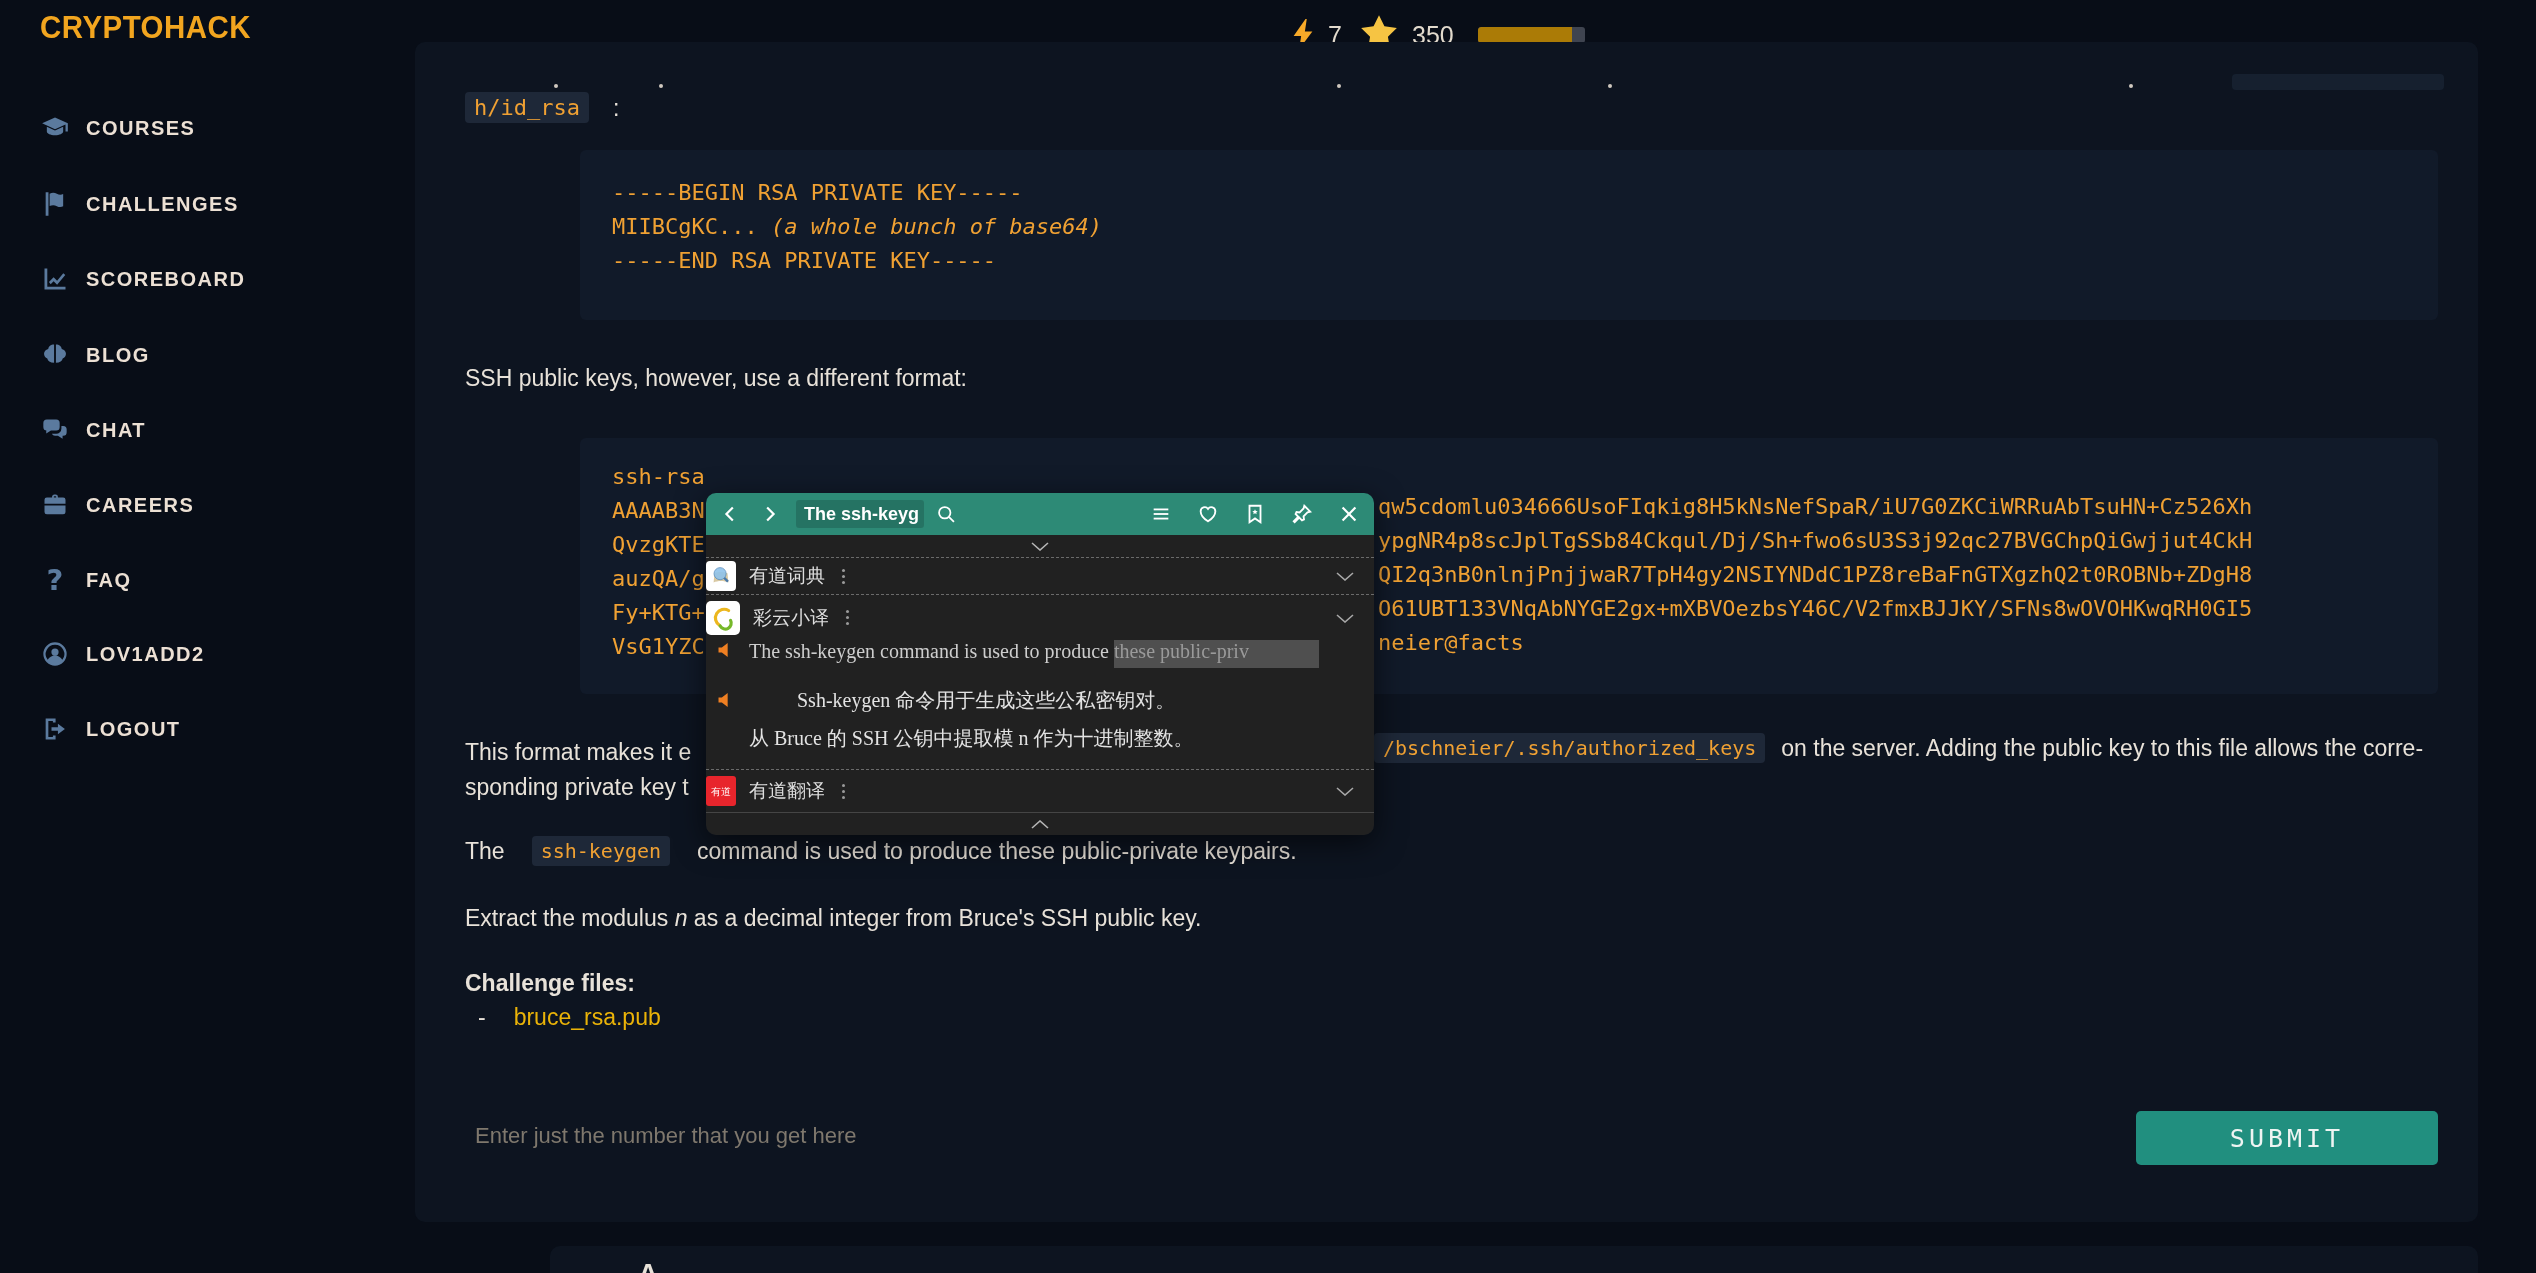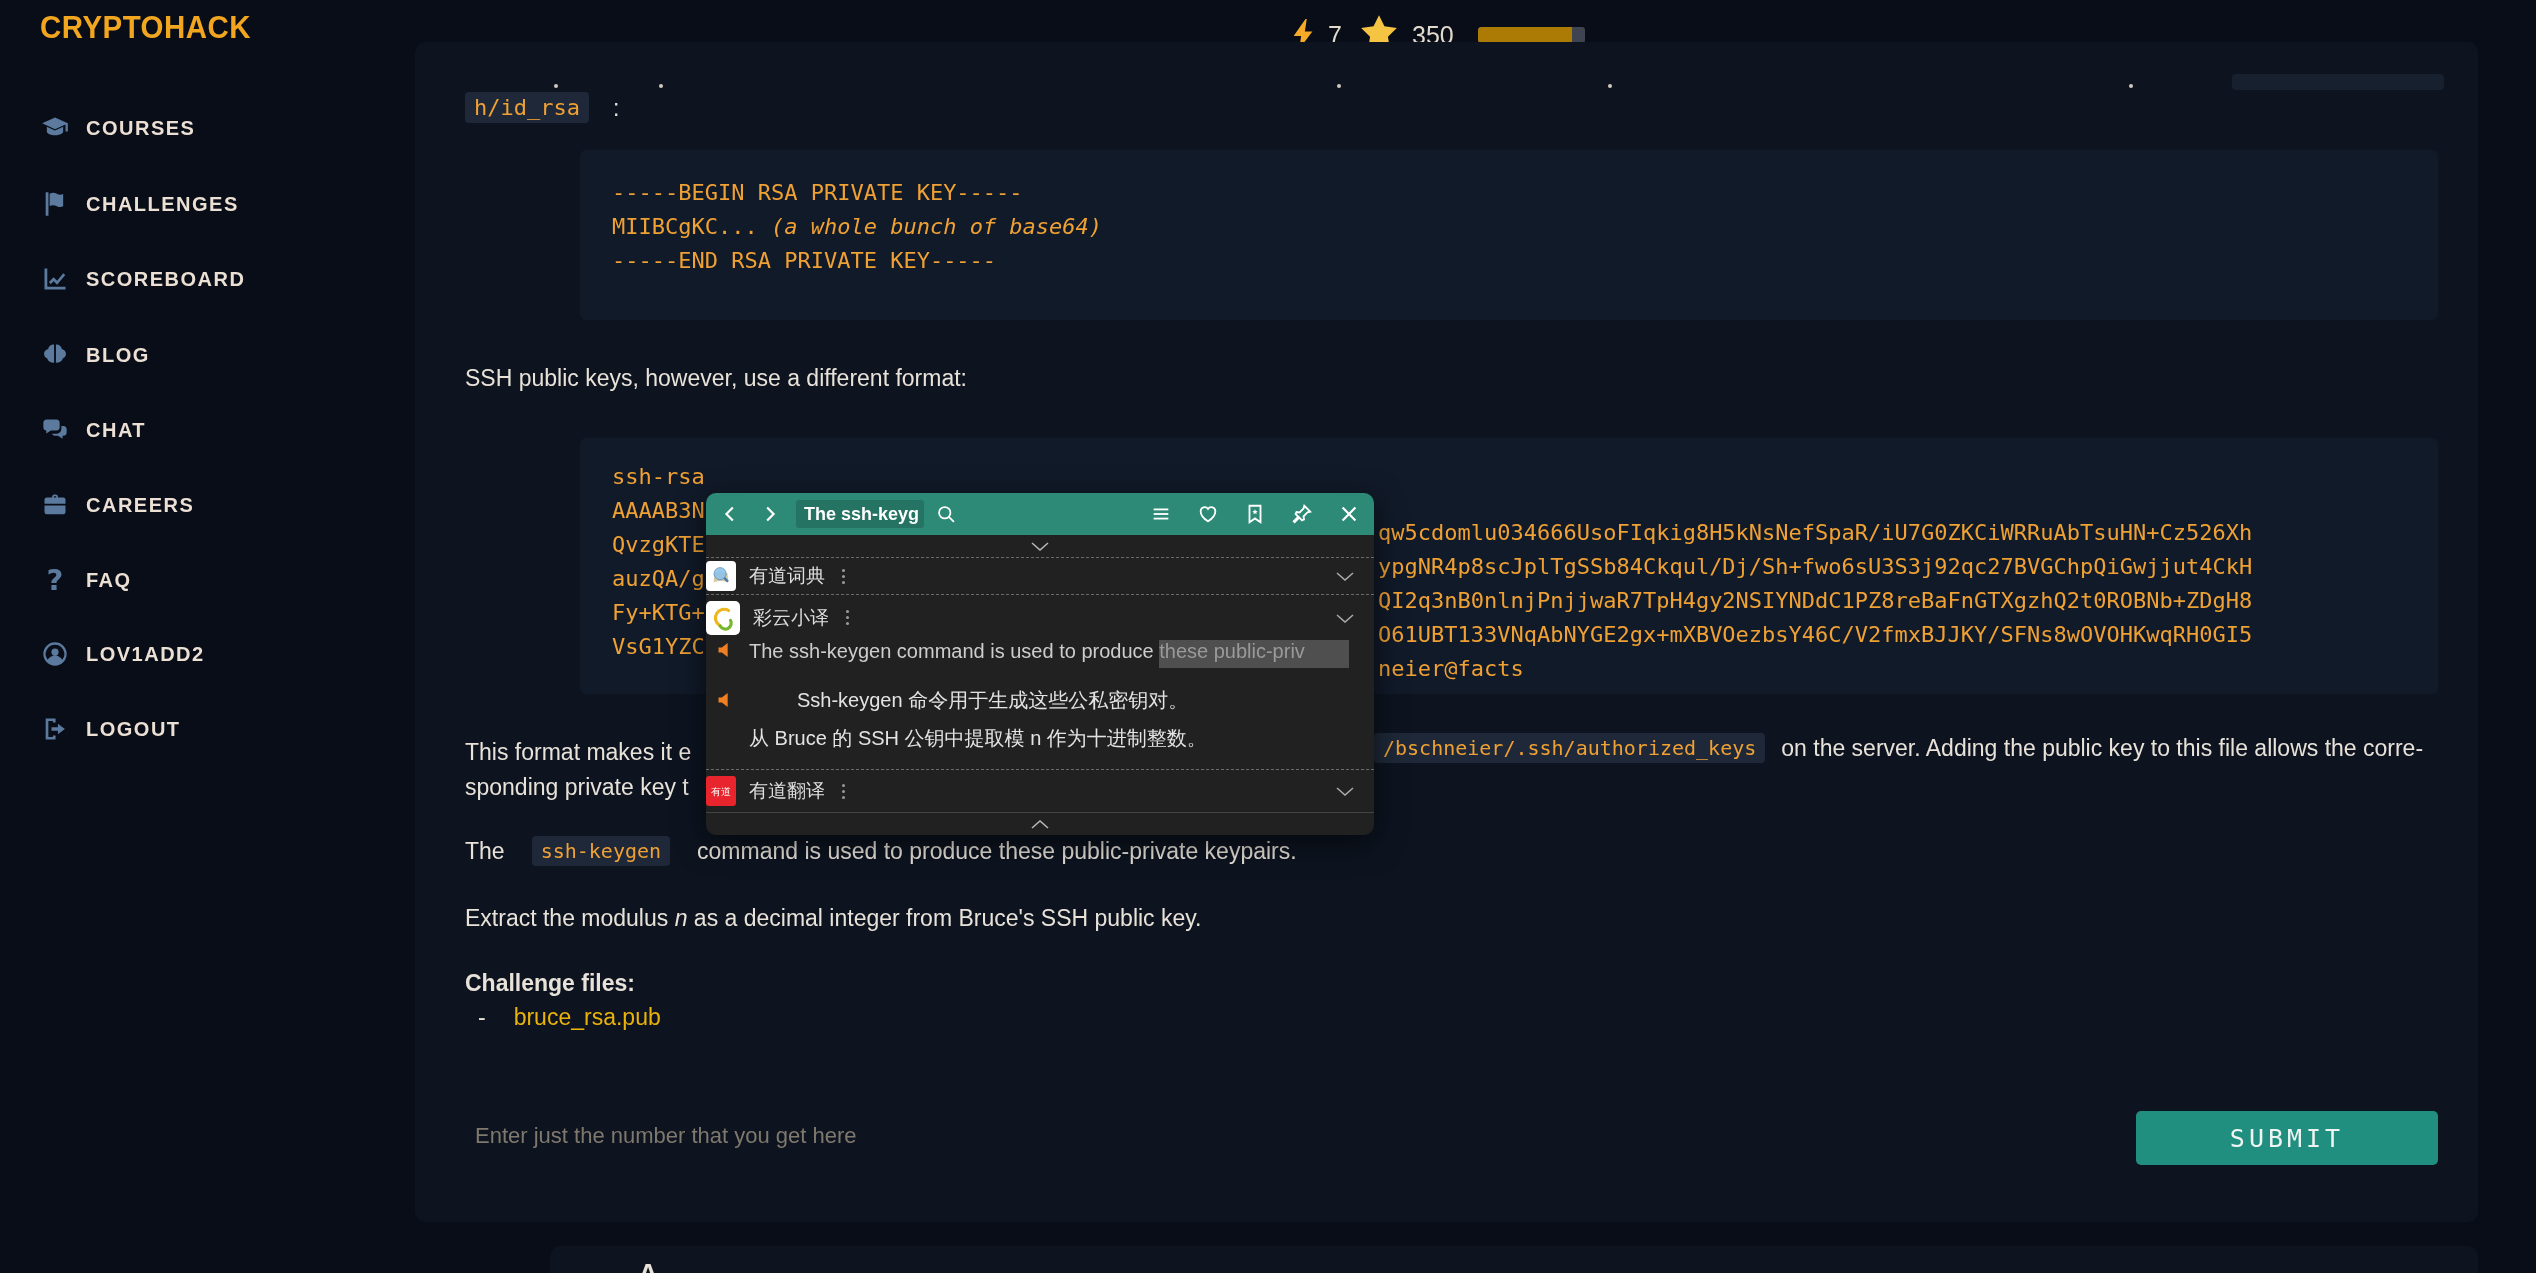--- a/index.html
+++ b/index.html
@@ -35,21 +35,21 @@
   .sliver { left:2232px; top:74px; width:212px; height:16px; background:#16202f; border-radius:4px; }
 
   .body-text { font-size:23px; color:#e8e2d9; line-height:30px; white-space:nowrap; }
   .chip { font-family:"DejaVu Sans Mono", monospace; color:#f0a133; background:#1e2838;
           border-radius:4px; padding:3px 9px; font-size:20px; white-space:nowrap; }
   .codeblock { background:#111a29; border-radius:6px; font-family:"DejaVu Sans Mono", monospace;
                font-size:22px; line-height:34px; color:#f0a133; white-space:pre; }
   .cb1 { left:580px; top:150px; width:1858px; height:170px; padding:26px 0 0 32px; }
   .cb2 { left:580px; top:438px; width:1858px; height:256px; padding:22px 0 0 32px; }
   .tail { left:1378px; font-family:"DejaVu Sans Mono", monospace; font-size:22px; color:#f0a133;
-          white-space:nowrap;margin-top:26px; }
+          white-space:nowrap; }
   .inline-row { display:flex; align-items:center;gap:16px; }
   .italic { font-style:italic; }
   .bold { font-weight:700; }
   .file-link { color:#eab308; cursor:pointer; }
 
   .answer-input { left:453px; top:1113px; width:1600px; height:46px; background:transparent;
                   border:none; outline:none; font-family:"Liberation Sans",sans-serif;
                   font-size:22px; color:#e8e2d9; padding-left:22px; }
   .answer-input::placeholder { color:#7f786d; }
   .submit-btn { left:2136px; top:1111px; width:302px; height:54px; background:#218f7f;
@@ -64,21 +64,21 @@
              align-items:center; padding:0 14px;gap:6px; }
   .pp-head svg { display:block; }
   .hicon { cursor:pointer; display:flex; align-items:center; }
   .pp-search { width:128px; height:28px; background:rgba(0,0,0,.16); border-radius:3px;
                margin:0 6px 0 10px; display:flex; align-items:center; padding:0 8px;
                overflow:hidden; cursor:text; }
   .pp-search span { font-size:18px; color:#fff; white-space:nowrap; font-weight:700; }
   .pp-right { margin-left:auto; display:flex; align-items:center; gap:25px; }
   .pp-body { height:300px; background:#212121; border-radius:0 0 10px 10px; display:flex;
              flex-direction:column; overflow:hidden;
-             font-family:Liberation Sans, sans-serif; }
+             font-family:Liberation Serif, serif; }
   .pp-strip { height:22px; display:flex; align-items:center; justify-content:center; cursor:pointer; }
   .pp-row { display:flex; align-items:center; cursor:pointer; }
   .dashed-top { border-top:1px dashed #6b6b6b; }
   .solid-top { border-top:1px solid #454545; }
   .prov-label { font-size:19px; color:#dedede; margin-left:13px; }
   .vdots { display:flex; flex-direction:column; gap:3px; margin-left:17px; }
   .vdots i { width:3px; height:3px; border-radius:2px; background:#9a9a9a; }
   .row-chev { margin-left:auto; margin-right:20px; }
   .ic-dict { width:30px; height:30px; background:#fff; border-radius:4px; display:flex;
              align-items:center; justify-content:center; }

